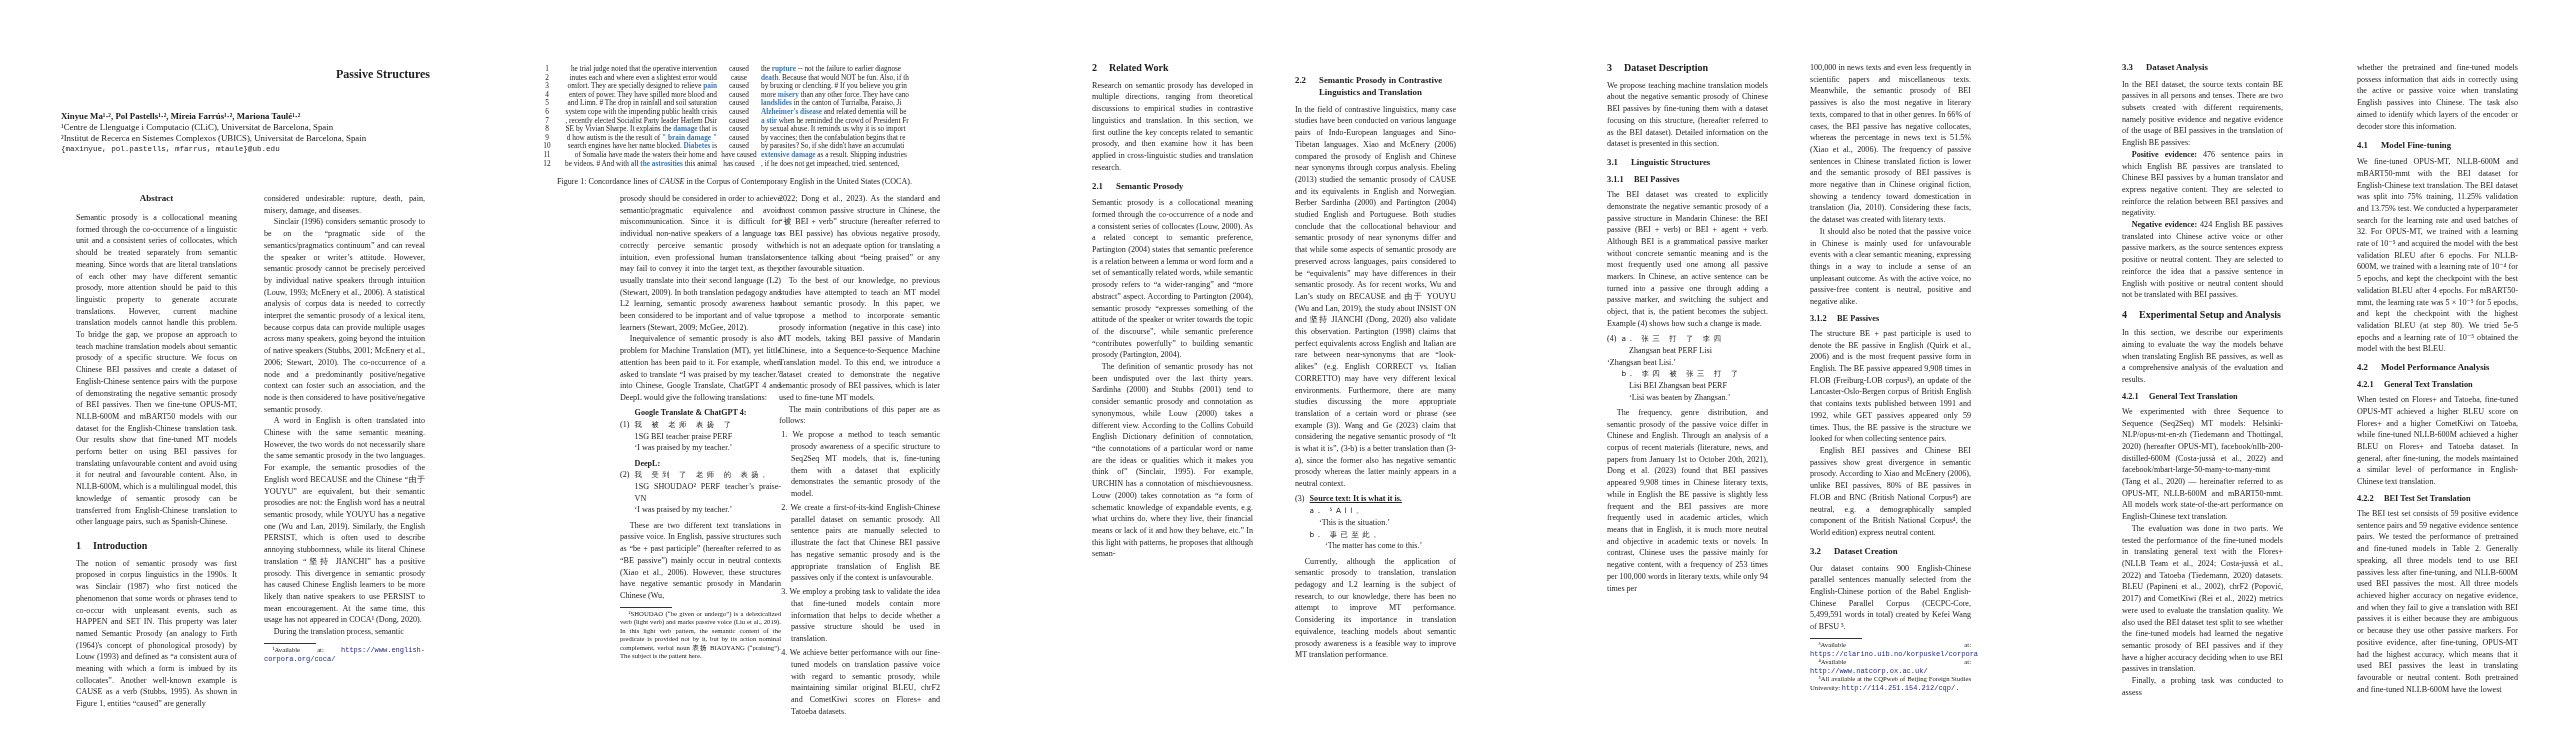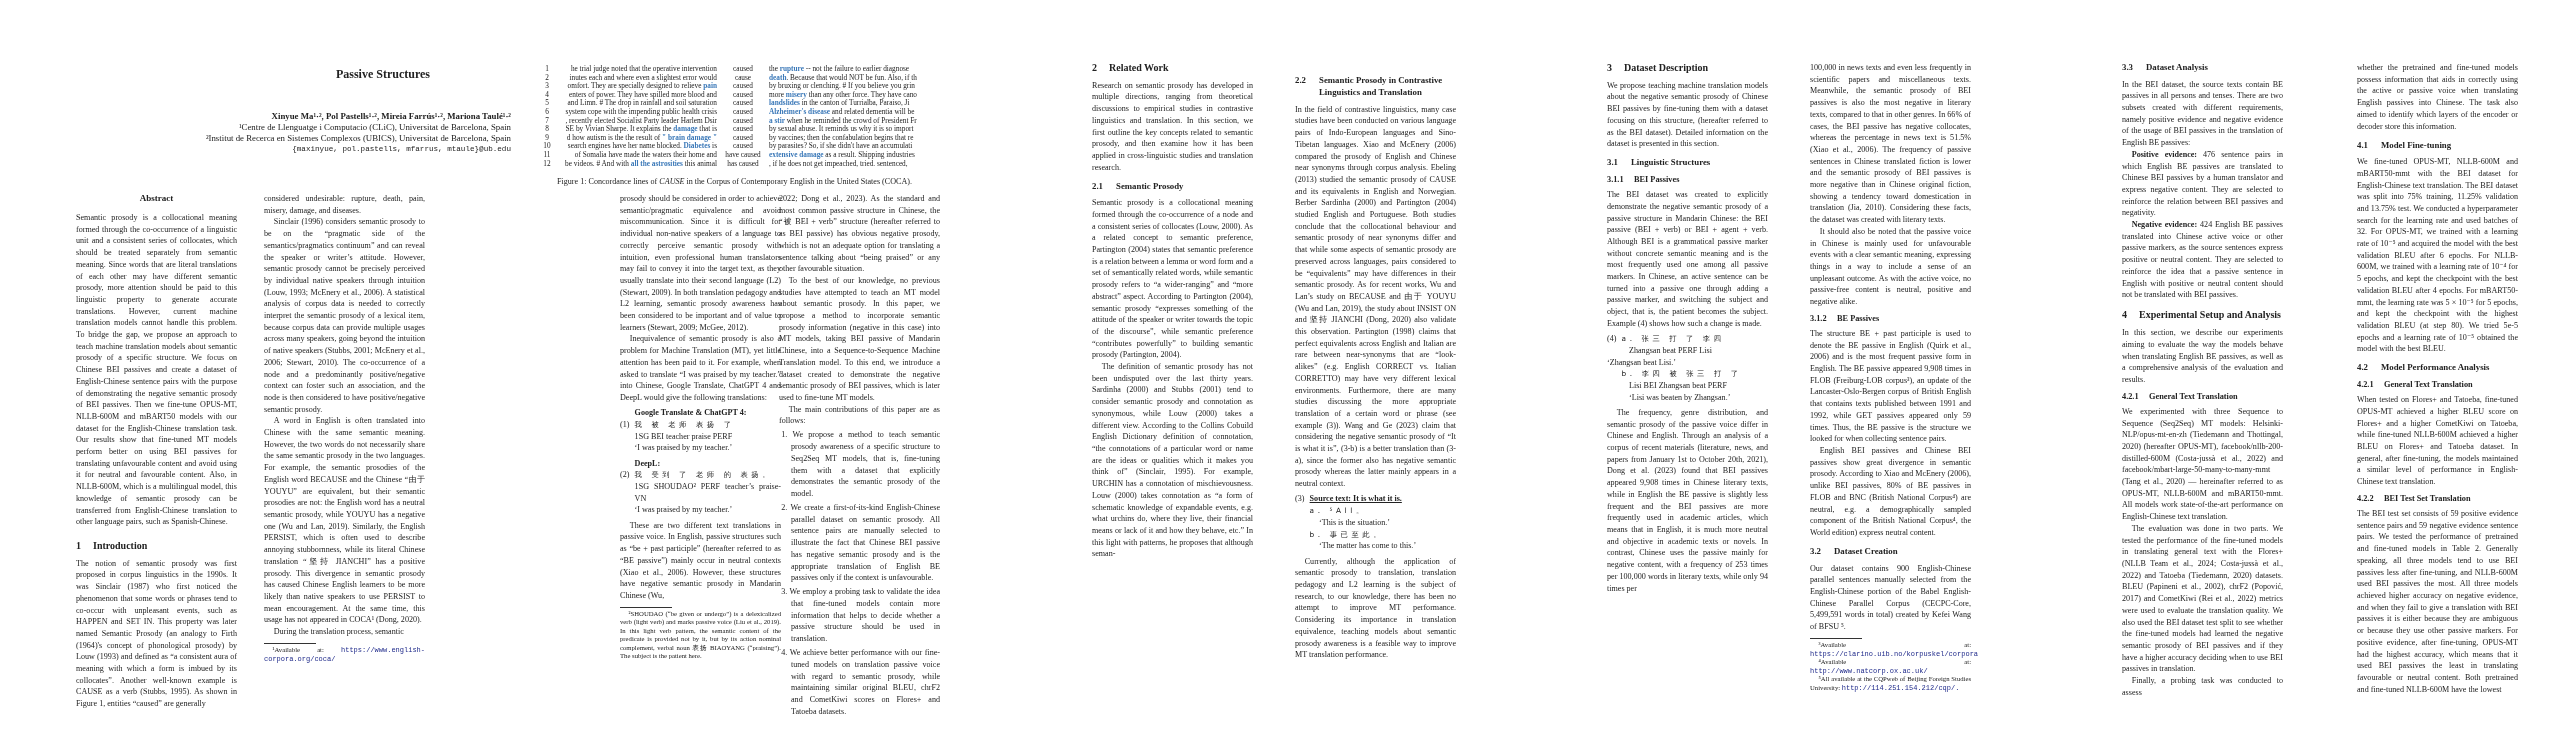--- a/index.html
+++ b/index.html
@@ -7,27 +7,27 @@
   .abs{position:absolute;}
   .col{position:absolute;font-size:8.1px;line-height:11.7px;text-align:justify;hyphens:auto;}
   .col p{margin:0 0 0 0;text-indent:9.7px;}
   .col p.noind{text-indent:0;}
   .h1{font-weight:bold;font-size:10px;margin:8.5px 0 6px 0;}
   .h1 .num{display:inline-block;width:17px;}
   .h2{font-weight:bold;font-size:8.8px;margin:7.3px 0 4.9px 0;}
   .h2 .num{display:inline-block;width:24px;}
   .h3{font-weight:bold;font-size:8.3px;margin:4.9px 0 3.6px 0;}
   .title{font-weight:bold;font-size:12px;line-height:14px;text-align:center;}
-  .authors{text-align:right;font-size:8.8px;line-height:11px;}
+  .authors{text-align:left;font-size:8.8px;line-height:11px;}
   .mono{font-family:"Liberation Mono","DejaVu Sans Mono",monospace;font-size:7px;color:#1f2a8a;}
   .fig{position:absolute;font-size:7.3px;line-height:8.6px;}
   .fig .row{display:flex;white-space:nowrap;}
   .fig .n{width:24px;text-align:center;}
   .fig .l{width:158px;text-align:right;overflow:hidden;}
-  .fig .k{width:52px;text-align:center;}
+  .fig .k{width:44px;text-align:center;}
   .fig .r{width:158px;text-align:left;overflow:hidden;}
   .hl{color:#3a78b8;font-weight:bold;}
   .caption{position:absolute;font-size:8.1px;text-align:center;}
   .fnrule{width:52px;border-top:0.6px solid #333;margin:4.9px 0 2.4px 0;}
   .fn{font-size:6.7px;line-height:8.5px;text-indent:8.5px;}
   .ex{margin:3.6px 0 3.6px 0;}
   .ex .lab{font-weight:bold;margin-left:14.6px;}
   .ex .line{display:flex;}
   .ex .no{width:14.6px;}
   .zh{font-family:"DejaVu Sans",sans-serif;font-size:7.3px;letter-spacing:3.6px;}
@@ -194,21 +194,21 @@
   </div>
   <p class="noind">In the field of contrastive linguistics, many case studies have been conducted on various language pairs of Indo-European languages and Sino-Tibetan languages. Xiao and McEnery (2006) compared the prosody of English and Chinese near synonyms through corpus analysis. Ebeling (2013) studied the semantic prosody of CAUSE and its equivalents in English and Norwegian. Berber Sardinha (2000) and Partington (2004) studied English and Portuguese. Both studies conclude that the collocational behaviour and semantic prosody of near synonyms differ and that while some aspects of semantic prosody are preserved across languages, pairs considered to be “equivalents” may have differences in their semantic prosody. As for recent works, Wu and Lan’s study on BECAUSE and 由于 YOUYU (Wu and Lan, 2019), the study about INSIST ON and 坚持 JIANCHI (Dong, 2020) also validate this observation. Partington (1998) claims that perfect equivalents across English and Italian are rare between near-synonyms that are “look-alikes” (e.g. English CORRECT vs. Italian CORRETTO) may have very different lexical environments. Furthermore, there are many studies discussing the more appropriate translation of a certain word or phrase (see example (3)). Wang and Ge (2023) claim that considering the negative semantic prosody of “It is what it is”, (3-b) is a better translation than (3-a), since the former also has negative semantic prosody whereas the latter mainly appears in a neutral context.</p>
   <div class="ex">
     <div class="line">
         <span class="no">(3)</span>
         <span style="font-weight:bold;text-decoration:underline;">Source text: It is what it is.</span>
       </div>
     <div style="margin-left:14.6px;" class="zh">a. ⁵All。</div>
     <div style="margin-left:24px;">‘This is the situation.’</div>
     <div style="margin-left:14.6px;" class="zh">b. 事已至此。</div>
-    <div style="margin-left:24px;">‘The matter has come to this.’</div>
+    <div style="margin-left:30px;">‘The matter has come to this.’</div>
   </div>
   <p>Currently, although the application of semantic prosody to translation, translation pedagogy and L2 learning is the subject of research, to our knowledge, there has been no attempt to improve MT performance. Considering its importance in translation equivalence, teaching models about semantic prosody awareness is a feasible way to improve MT translation performance.</p>
 </div>
 
 <div class="col" style="left:1607px;top:62px;width:161px;">
   <div class="h1" style="margin-top:0;"><span class="num">3</span><span>Dataset Description</span></div>
   <p class="noind">We propose teaching machine translation models about the negative semantic prosody of Chinese BEI passives by fine-tuning them with a dataset focusing on this structure, (hereafter referred to as the BEI dataset). Detailed information on the dataset is presented in this section.</p>
   <div class="h2"><span class="num">3.1</span><span>Linguistic Structures</span></div>
   <div class="h3"><span class="num" style="display:inline-block;width:27px;">3.1.1</span><span>BEI Passives</span></div>
   <p class="noind">The BEI dataset was created to explicitly demonstrate the negative semantic prosody of a passive structure in Mandarin Chinese: the BEI passive (BEI + verb) or BEI + agent + verb. Although BEI is a grammatical passive marker without concrete semantic meaning and is the most frequently used one among all passive markers. In Chinese, an active sentence can be turned into a passive one through adding a passive marker, and switching the subject and object, that is, the patient becomes the subject. Example (4) shows how such a change is made.</p>

